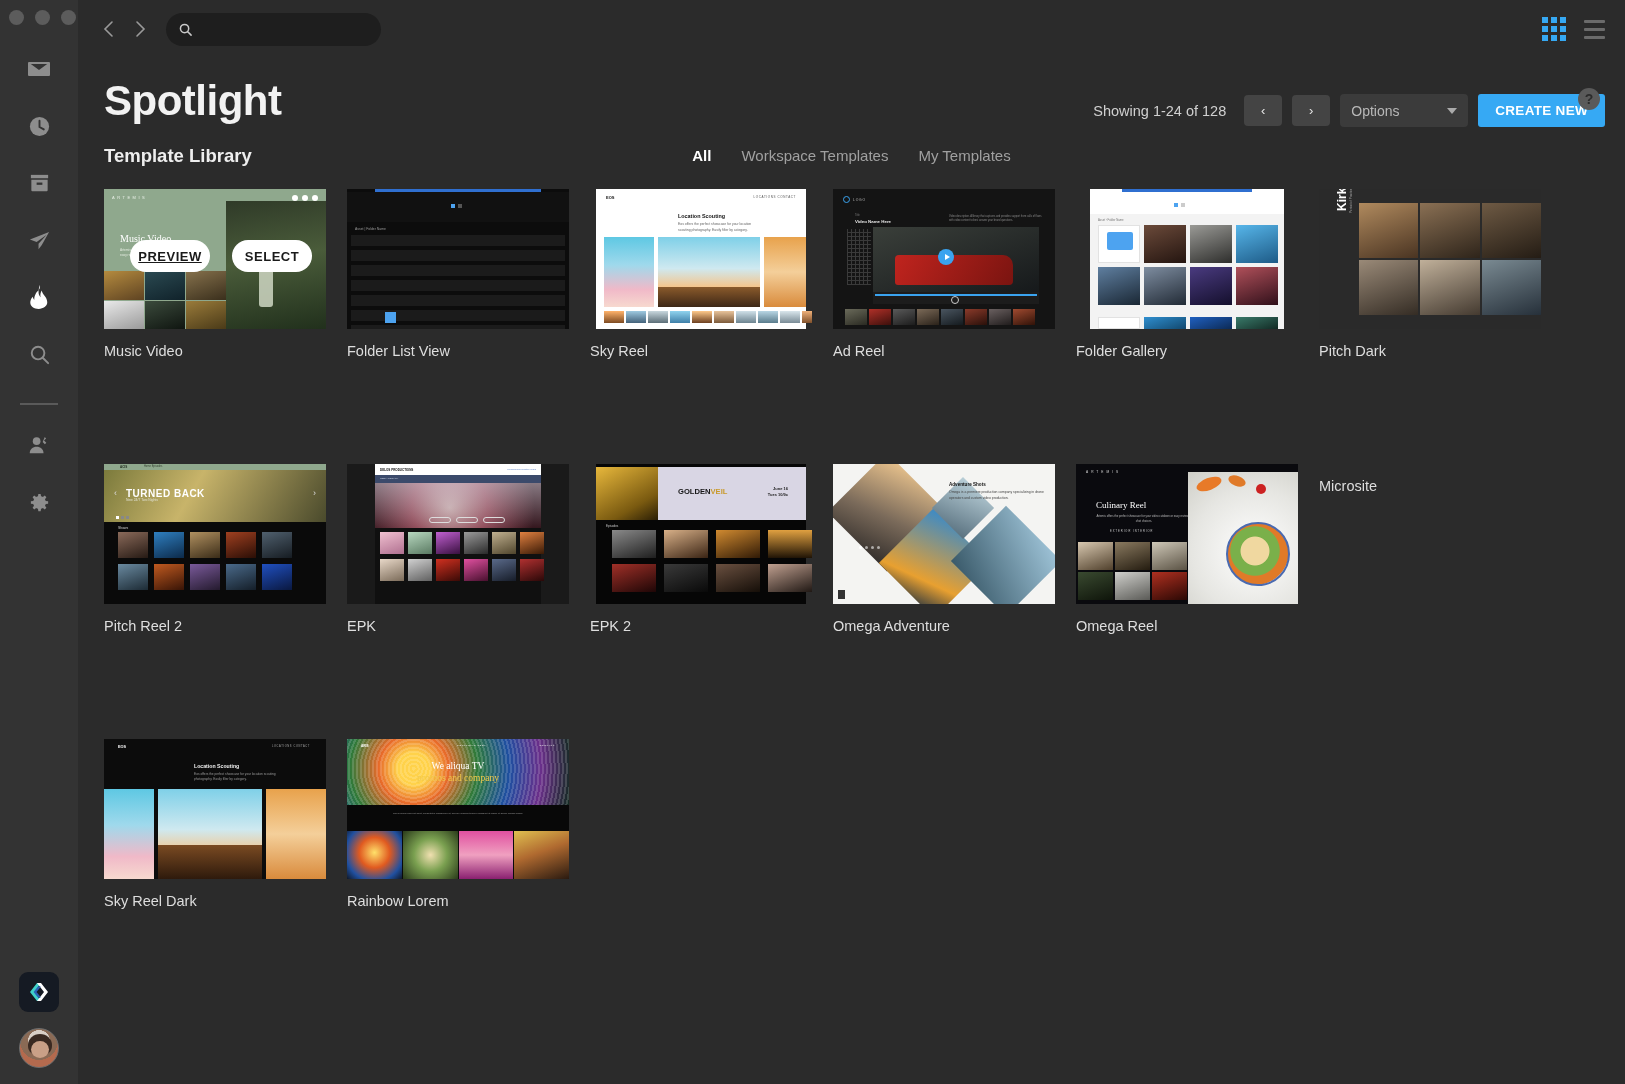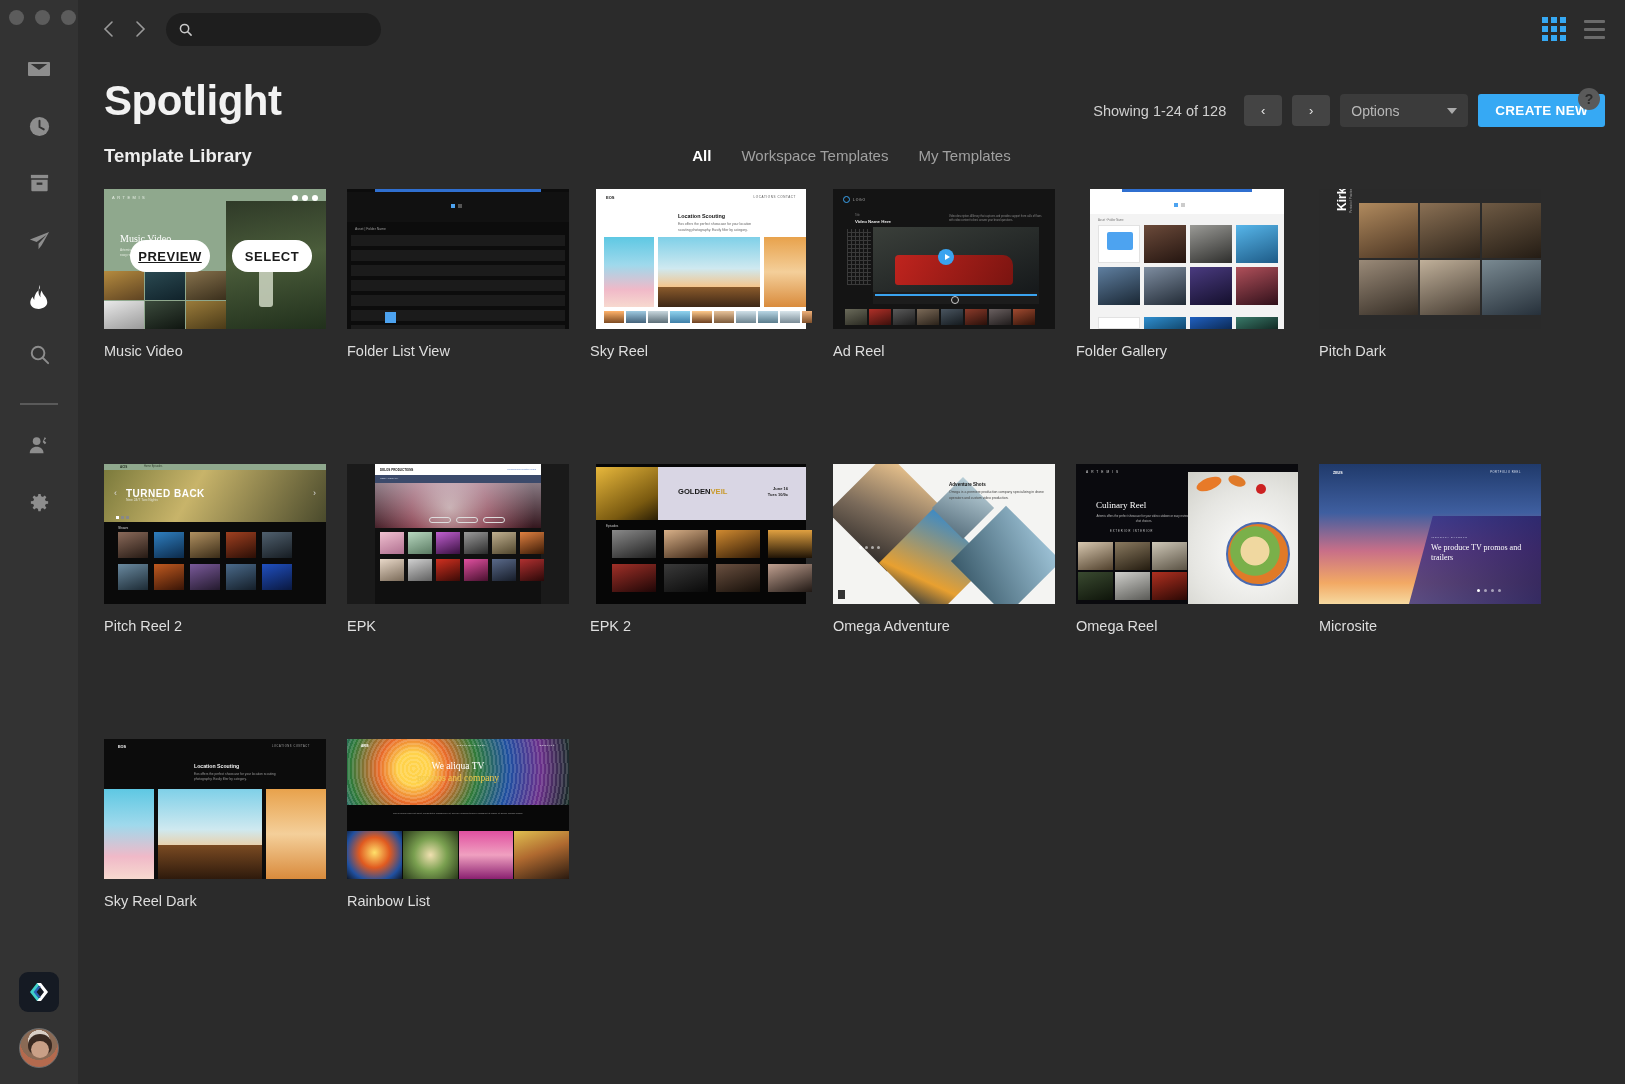--- a/index.html
+++ b/index.html
@@ -586,34 +586,20 @@
             <span class="sw" style="background:linear-gradient(160deg,#cfc8b8,#5a5244)"></span>
             <span class="sw" style="background:linear-gradient(160deg,#3a4a30,#0e140a)"></span>
             <span class="sw" style="background:linear-gradient(160deg,#d0d0cc,#5a5a56)"></span>
             <span class="sw" style="background:linear-gradient(160deg,#b03020,#2a0804)"></span>
           </div>
         </div>
         <div class="caption">Omega Reel</div>
       </div>
 
       <div class="cell">
-        <div class="thumb">
-          <div class="t-abs duskblue"></div>
-          <div style="position:absolute;left:14px;top:7px;font-size:3.6px;color:#fff;font-weight:700">ZEUS</div>
-          <div style="position:absolute;right:20px;top:7px;font-size:2.6px;color:#dfe6f2;letter-spacing:.6px">PORTFOLIO      REEL</div>
-          <div style="position:absolute;right:0;top:52px;width:132px;height:88px;background:linear-gradient(120deg,rgba(60,50,140,.75),rgba(36,28,92,.92));clip-path:polygon(18% 0,100% 0,100% 100%,0 100%)"></div>
-          <div style="position:absolute;right:14px;top:72px;width:96px;font-size:2.4px;color:#cfd4ea;letter-spacing:.8px">INDUSTRY EXPERTS</div>
-          <div style="position:absolute;right:12px;top:79px;width:98px;font-size:8px;color:#fff;font-family:'Liberation Serif',serif;line-height:1.22">We produce TV promos and trailers</div>
-          <div style="position:absolute;right:40px;bottom:12px;display:flex;gap:4px">
-            <span style="width:3px;height:3px;border-radius:50%;background:#fff;display:block"></span>
-            <span style="width:3px;height:3px;border-radius:50%;background:#ffffff88;display:block"></span>
-            <span style="width:3px;height:3px;border-radius:50%;background:#ffffff88;display:block"></span>
-            <span style="width:3px;height:3px;border-radius:50%;background:#ffffff88;display:block"></span>
-          </div>
-        </div>
         <div class="caption">Microsite</div>
       </div>
 
       <div class="cell">
         <div class="thumb">
           <div class="t-abs" style="background:#0c0c0c"></div>
           <div style="position:absolute;left:14px;top:6px;font-size:3.8px;font-weight:700;color:#fff">EOS</div>
           <div style="position:absolute;right:16px;top:6px;font-size:2.6px;color:#aaa;letter-spacing:.6px">LOCATIONS   CONTACT</div>
           <div style="position:absolute;left:90px;top:24px;font-size:5.2px;font-weight:700;color:#f0f0f0">Location Scouting</div>
           <div style="position:absolute;left:90px;top:33px;width:90px;font-size:3.2px;color:#9a9a9a;line-height:1.7">Eos offers the perfect showcase for your location scouting photography. Easily filter by category.</div>
@@ -637,20 +623,20 @@
           <div style="position:absolute;left:0;right:0;top:34px;text-align:center;font-size:9.5px;color:#f0c84a;font-family:'Liberation Serif',serif">promos and company</div>
           <div style="position:absolute;left:0;top:66px;width:222px;height:26px;background:#080808"></div>
           <div style="position:absolute;left:36px;top:73px;width:150px;font-size:2.4px;color:#9a9a9a;text-align:center;line-height:1.8">Lorem ipsum dolor sit amet, consectetur adipiscing elit, sed do eiusmod tempor incididunt ut labore et dolore magna aliqua.</div>
           <div style="position:absolute;left:0;top:92px;width:222px;height:48px;display:grid;grid-template-columns:repeat(4,1fr);gap:1px">
             <span class="sw" style="background:radial-gradient(circle at 50% 45%,#ffe06a,#e05a20 40%,#2050a0 75%,#101828)"></span>
             <span class="sw" style="background:radial-gradient(circle at 50% 50%,#f0e0b0,#7aa050 45%,#2a3a1a)"></span>
             <span class="sw" style="background:linear-gradient(180deg,#e050a0,#f0a0c0 50%,#8a2070)"></span>
             <span class="sw" style="background:linear-gradient(160deg,#e0c050,#b06a30 45%,#2a1a10)"></span>
           </div>
         </div>
-        <div class="caption">Rainbow List</div>
+        <div class="caption">Rainbow Lorem</div>
       </div>
 
     </div>
 
 
   </div>
 </div>
 
 </body></html>

